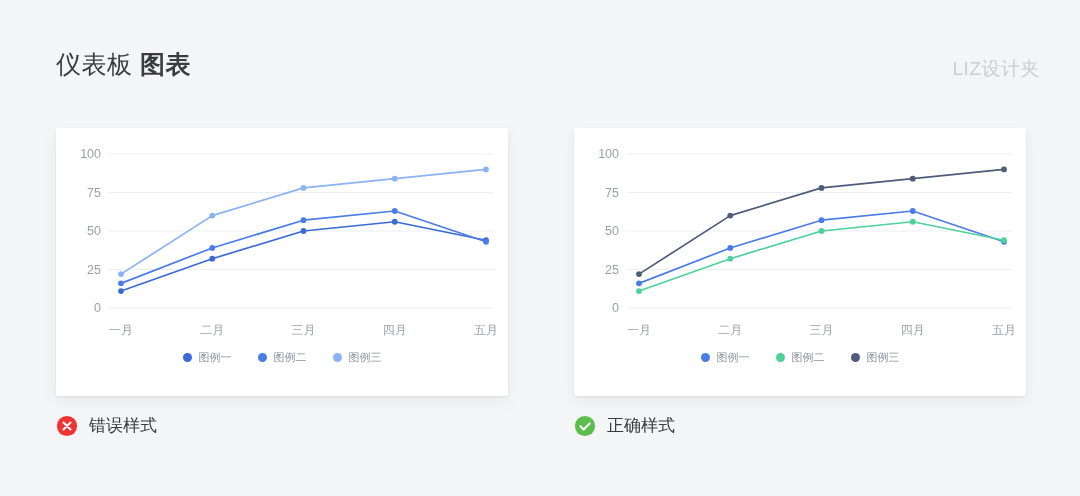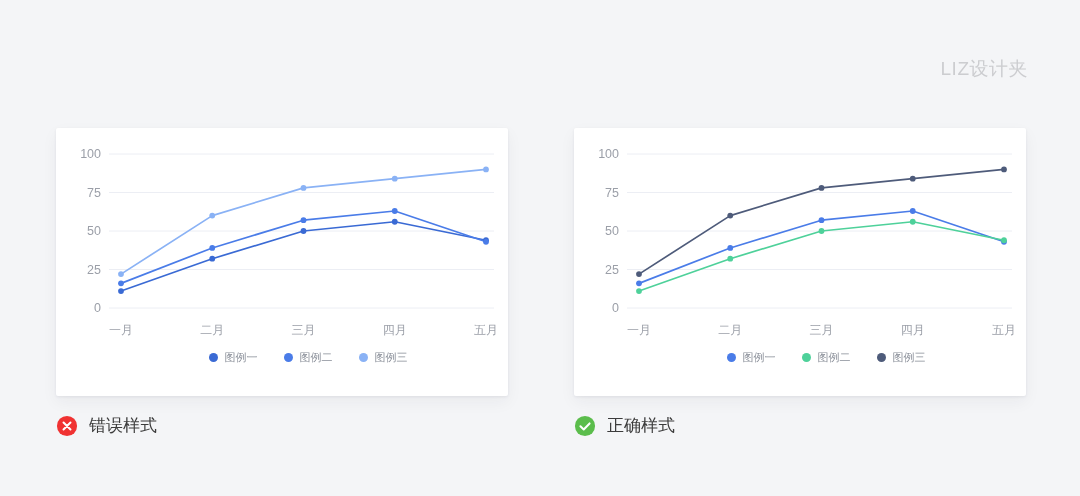--- a/index.html
+++ b/index.html
@@ -28,21 +28,21 @@
     top: 48px;
     font-size: 25px;
     color: #3c3c3c;
     letter-spacing: 0.5px;
     white-space: nowrap;
   }
   .page-title .t-light { font-weight: 400; }
   .page-title .t-bold  { font-weight: 700; }
   .brand-mark {
     position: absolute;
-    right: 52px;
+    right: 40px;
     top: 56px;
     font-size: 19px;
     color: #cccdd0;
     font-weight: 400;
     letter-spacing: 0.5px;
     white-space: nowrap;
   }
 
   
   .card {
@@ -68,21 +68,20 @@
   
   .legend {
     position: absolute;
     left: 0;
     top: 222px;
     width: 452px;
     display: flex;
     justify-content: center;
     align-items: center;
     gap: 26px;
-    padding-left: 26px;
   }
   .legend-item {
     display: flex;
     align-items: center;
     gap: 7px;
   }
   .legend-dot {
     width: 9px;
     height: 9px;
     border-radius: 50%;
@@ -114,20 +113,24 @@
   .status-icon {
     width: 22px;
     height: 22px;
     display: block;
   }
 </style>
 </head>
 <body>
 
 <div class="header">
+  <div class="page-title">
+    <span class="t-light">仪表板</span>
+    <span class="t-bold">图表</span>
+  </div>
   <div class="brand-mark">LIZ设计夹</div>
 </div>
 
 <div class="card card-left">
   <div class="chart-wrap">
     <svg class="chart-svg" id="svg-bad" width="452" height="228" viewBox="0 0 452 228">
         <line x1="53" y1="180" x2="438" y2="180" stroke="#eceef4" stroke-width="1"></line>
         <text x="45" y="184" text-anchor="end" font-size="12.5" fill="#9b9fa8" font-family="&quot;Liberation Sans&quot;, sans-serif">0</text>
         <line x1="53" y1="141.5" x2="438" y2="141.5" stroke="#eceef4" stroke-width="1"></line>
         <text x="45" y="145.5" text-anchor="end" font-size="12.5" fill="#9b9fa8" font-family="&quot;Liberation Sans&quot;, sans-serif">25</text>

